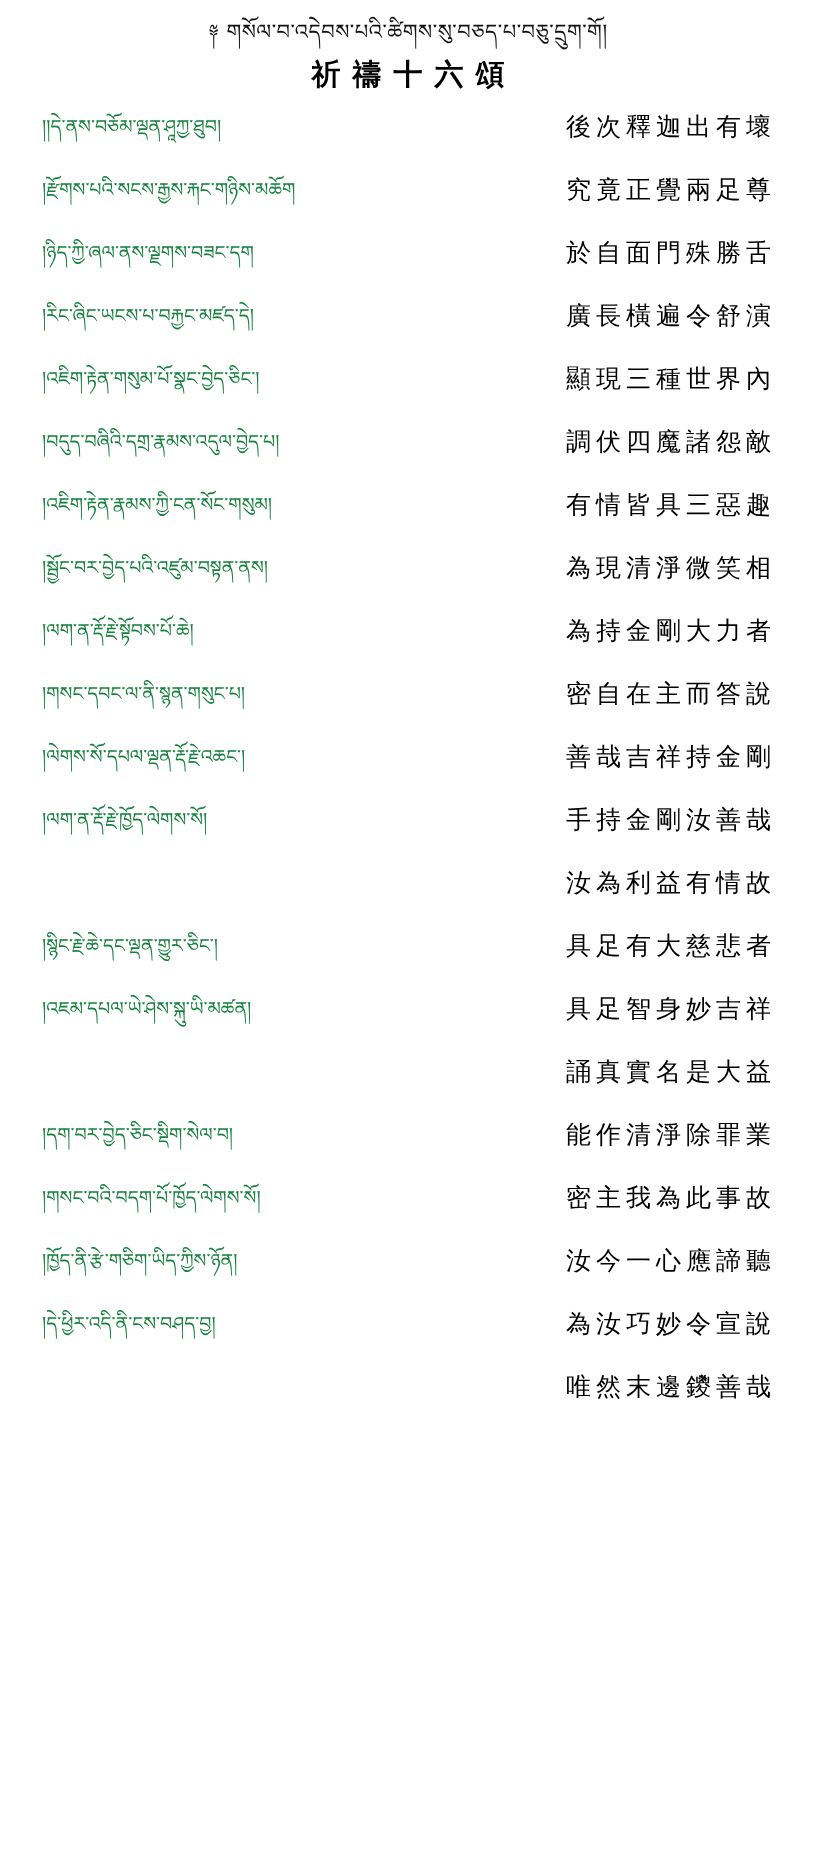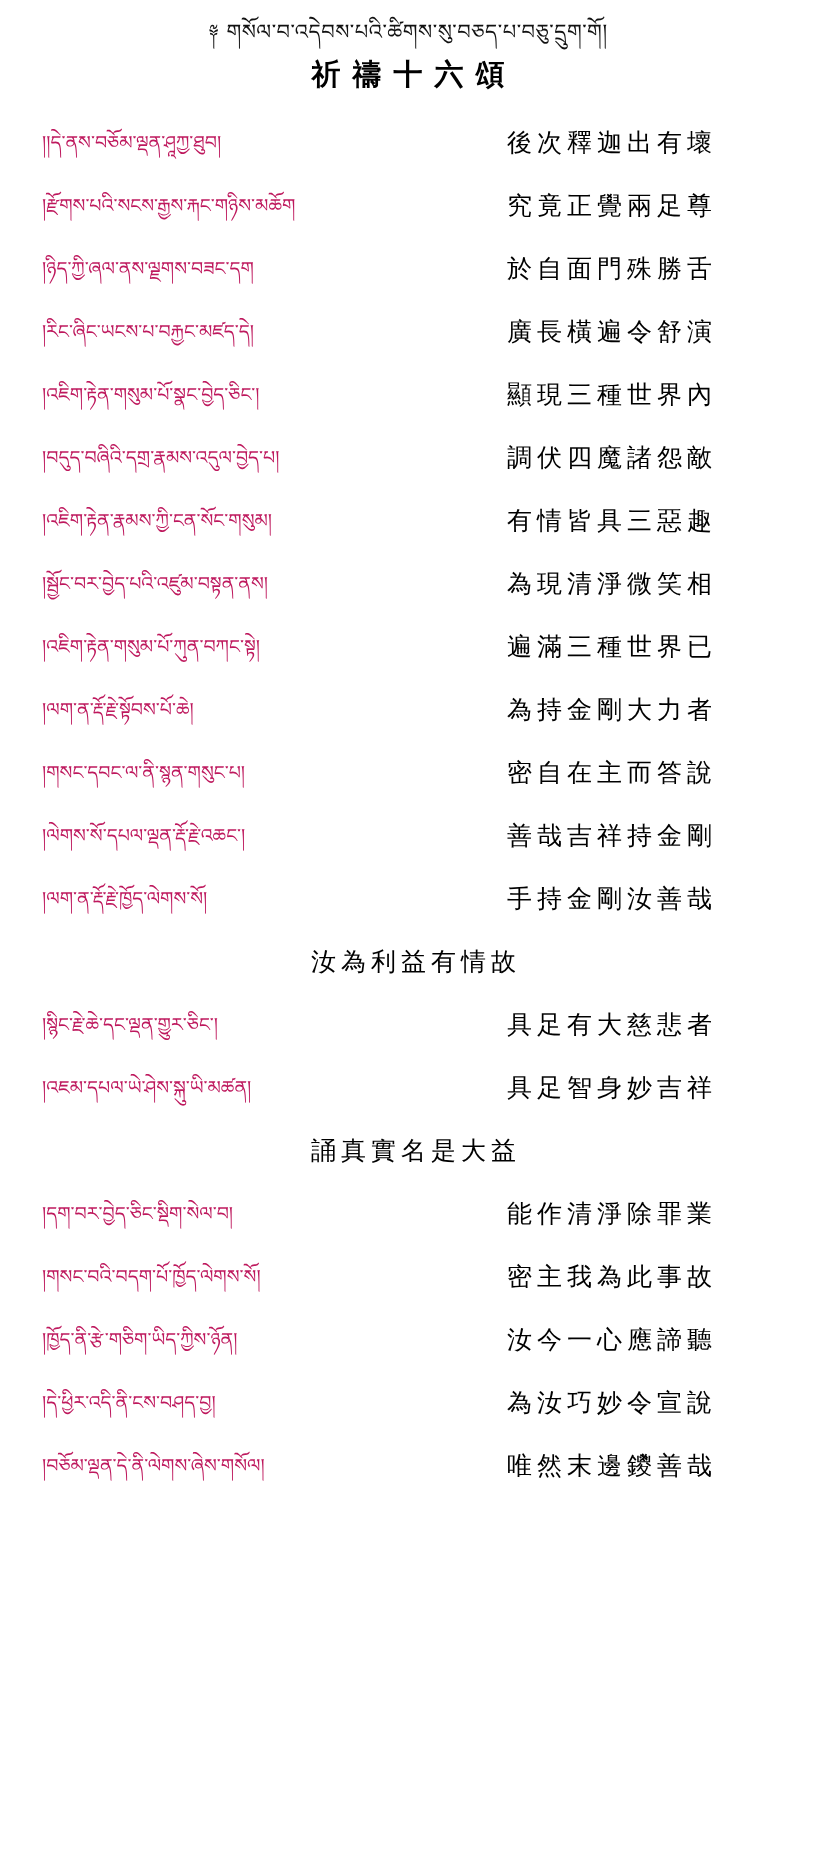--- a/index.html
+++ b/index.html
@@ -33,53 +33,53 @@
     margin-bottom: 10px;
     color: #111;
   }
   .title-cn {
     text-align: center;
     font-family: "DejaVu Serif", serif;
     font-size: 29px;
     font-weight: 600;
     letter-spacing: 12px;
     text-indent: 12px;
-    margin: 10px 0 16px 0;
+    margin: 10px 0 0 0;
     color: #000;
   }
   .verse-list {
     margin: 0;
     padding: 0;
     list-style: none;
   }
   .verse-row {
     display: flex;
     align-items: center;
     height: 63px;
     width: 100%;
   }
   .tib {
     flex: 0 0 390px;
     font-family: "DejaVu Sans", sans-serif;
     font-size: 19px;
     line-height: 1.15;
     white-space: nowrap;
     letter-spacing: 0px;
-    color: #be185d;
+    color: #15803d;
     padding-left: 2px;
   }
   .cn {
     flex: 1 1 auto;
     font-family: "DejaVu Serif", serif;
     font-size: 25px;
     line-height: 1.1;
     letter-spacing: 5px;
     white-space: nowrap;
     color: #000;
-    text-align: center;
+    text-align: right;
     padding-left: 16px;
   }
 </style>
 </head>
 <body>
 
 <div class="page">
 
   <div class="header-tib">༈ གསོལ་བ་འདེབས་པའི་ཚིགས་སུ་བཅད་པ་བཅུ་དྲུག་གོ།</div>
 
@@ -121,24 +121,20 @@
       <div class="tib">།འཇིག་རྟེན་རྣམས་ཀྱི་ངན་སོང་གསུམ།</div>
       <div class="cn">有情皆具三惡趣</div>
     </div>
 
     <div class="verse-row">
       <div class="tib">།སྦྱོང་བར་བྱེད་པའི་འཛུམ་བསྟན་ནས།</div>
       <div class="cn">為現清淨微笑相</div>
     </div>
 
 
-    <div class="verse-row">
-      <div class="tib">།འཇིག་རྟེན་གསུམ་པོ་ཀུན་བཀང་སྟེ།</div>
-      <div class="cn">遍滿三種世界已</div>
-    </div>
 
     <div class="verse-row">
       <div class="tib">།ལག་ན་རྡོ་རྗེ་སྟོབས་པོ་ཆེ།</div>
       <div class="cn">為持金剛大力者</div>
     </div>
 
     <div class="verse-row">
       <div class="tib">།གསང་དབང་ལ་ནི་སྙན་གསུང་པ།</div>
       <div class="cn">密自在主而答說</div>
     </div>
@@ -186,18 +182,17 @@
       <div class="tib">།ཁྱོད་ནི་རྩེ་གཅིག་ཡིད་ཀྱིས་ཉོན།</div>
       <div class="cn">汝今一心應諦聽</div>
     </div>
 
     <div class="verse-row">
       <div class="tib">།དེ་ཕྱིར་འདི་ནི་ངས་བཤད་བྱ།</div>
       <div class="cn">為汝巧妙令宣說</div>
     </div>
 
     <div class="verse-row">
-      <div class="tib">།བཅོམ་ལྡན་དེ་ནི་ལེགས་ཞེས་གསོལ།</div>
       <div class="cn">唯然末邊鑁善哉</div>
     </div>
 
   </div>
 </div>
 
 </body></html>

